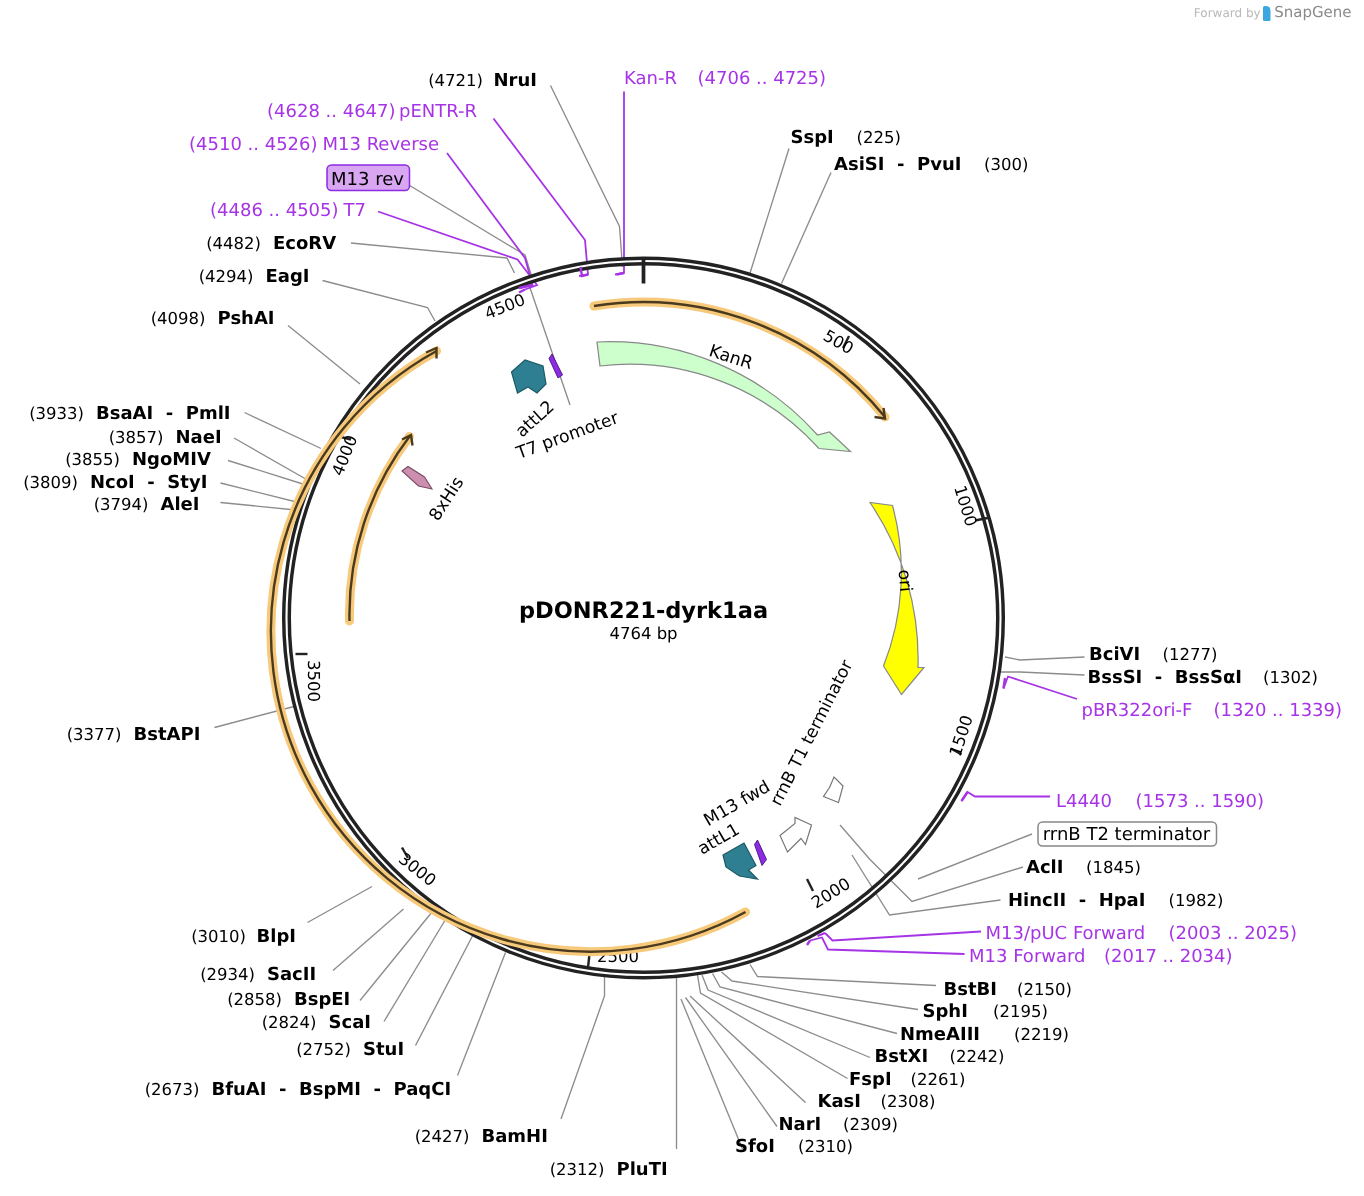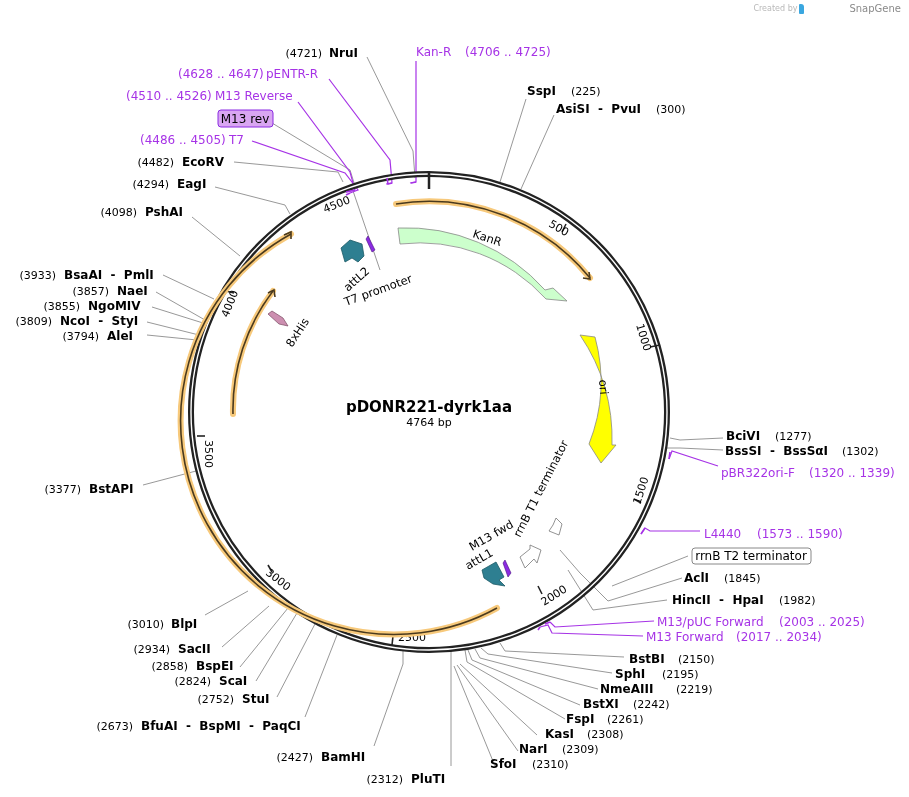--- a/index.html
+++ b/index.html
@@ -1,32 +1,32 @@
 <!DOCTYPE html>
 <html><head>
 <meta charset="utf-8">
 <style>
   html,body{margin:0;padding:0;background:#ffffff;}
   body{width:909px;height:797px;position:relative;overflow:hidden;font-family:"DejaVu Sans","Liberation Sans",sans-serif;}
   #map{position:absolute;left:0;top:0;}
   .credit{position:absolute;right:8px;top:3px;font-size:8px;color:#b9b9b9;font-family:"DejaVu Sans",sans-serif;display:flex;align-items:center;gap:2px;}
-  .credit .brand{font-size:10px;color:#8a8a8a;margin-left:43px;}
+  .credit .brand{font-size:10px;color:#8a8a8a;}
   .credit .logo{display:inline-block;width:5px;height:10px;background:#3aa7e0;border-radius:1px 3px 1px 1px;}
   svg text{font-family:"DejaVu Sans","Liberation Sans",sans-serif;}
   .enz{font-size:12px;font-weight:bold;fill:#000;}
   .pos{font-size:11px;fill:#000;}
   .primer{font-size:12px;fill:#a633e6;}
   .tick{font-size:11px;fill:#000;}
   .feat{font-size:11.5px;fill:#000;}
 </style>
 </head>
 <body>
 
 <div class="credit">
-  <span>Created by</span>
+  <span>Forward by</span>
   <span class="logo"></span>
   <span class="brand">SnapGene</span>
 </div>
 
 <svg id="map" width="909" height="797" viewBox="0 0 909 797">
 
   <g stroke="#8c8c8c" stroke-width="0.9" fill="none">
 
     <polyline points="367,57 413,151 415,178"></polyline>
     <polyline points="234,162 338,172 343,182"></polyline>

